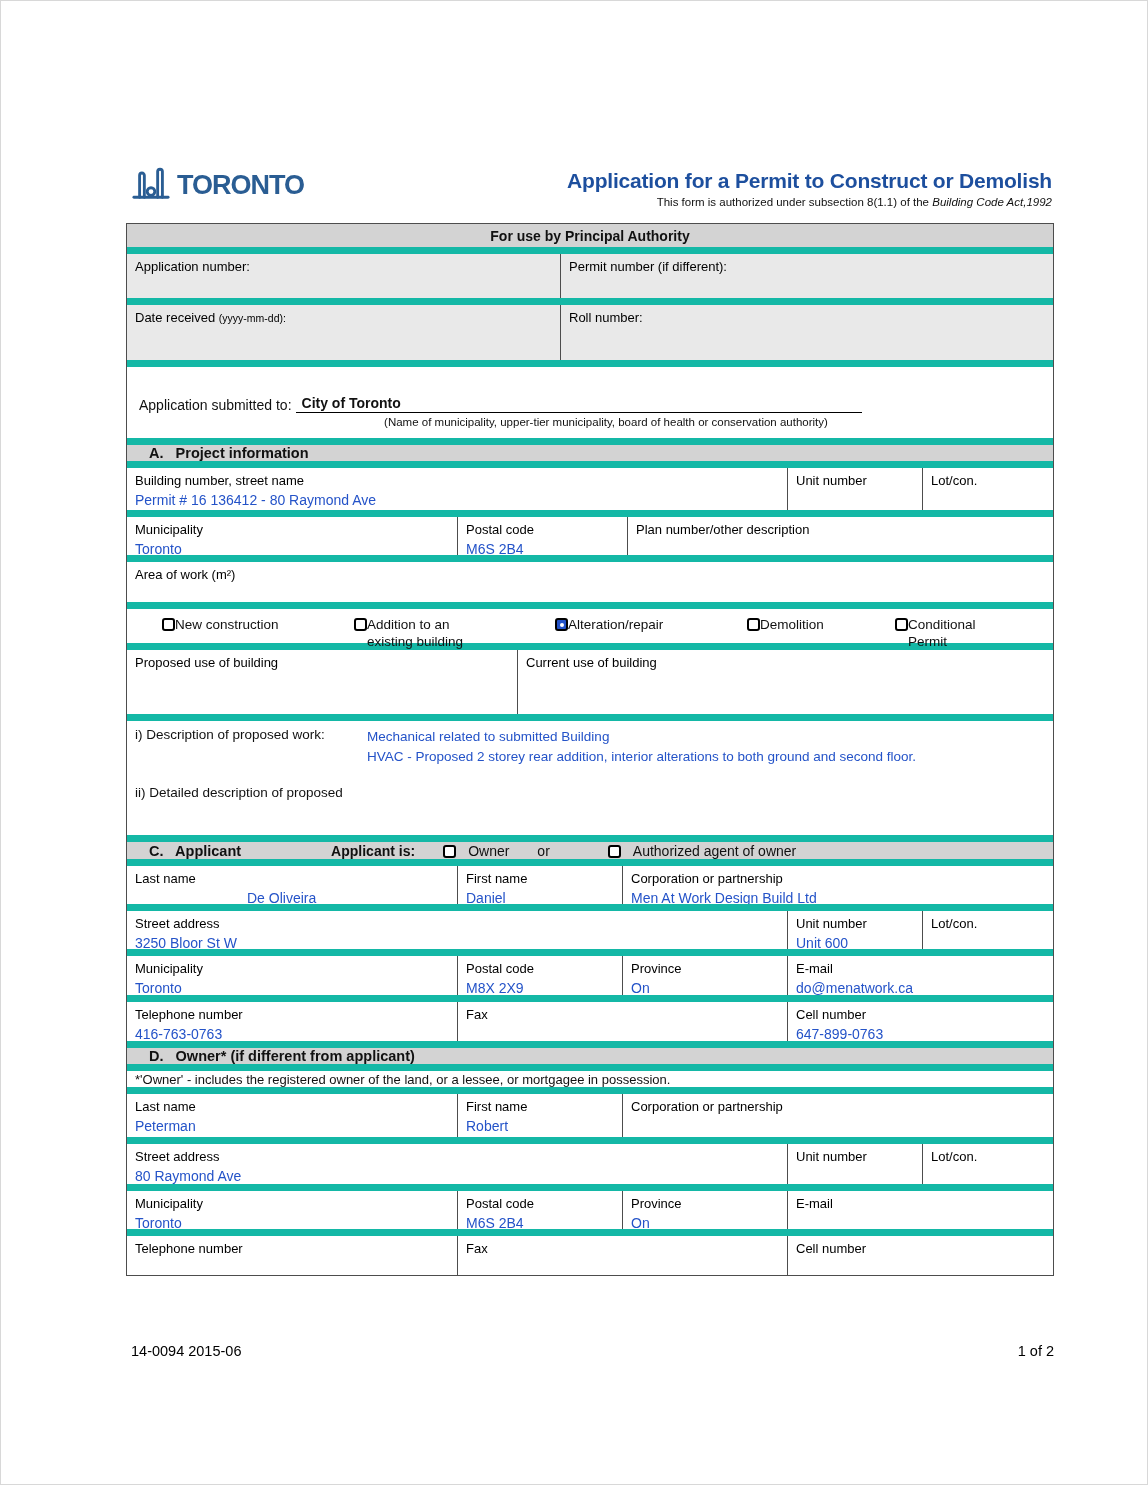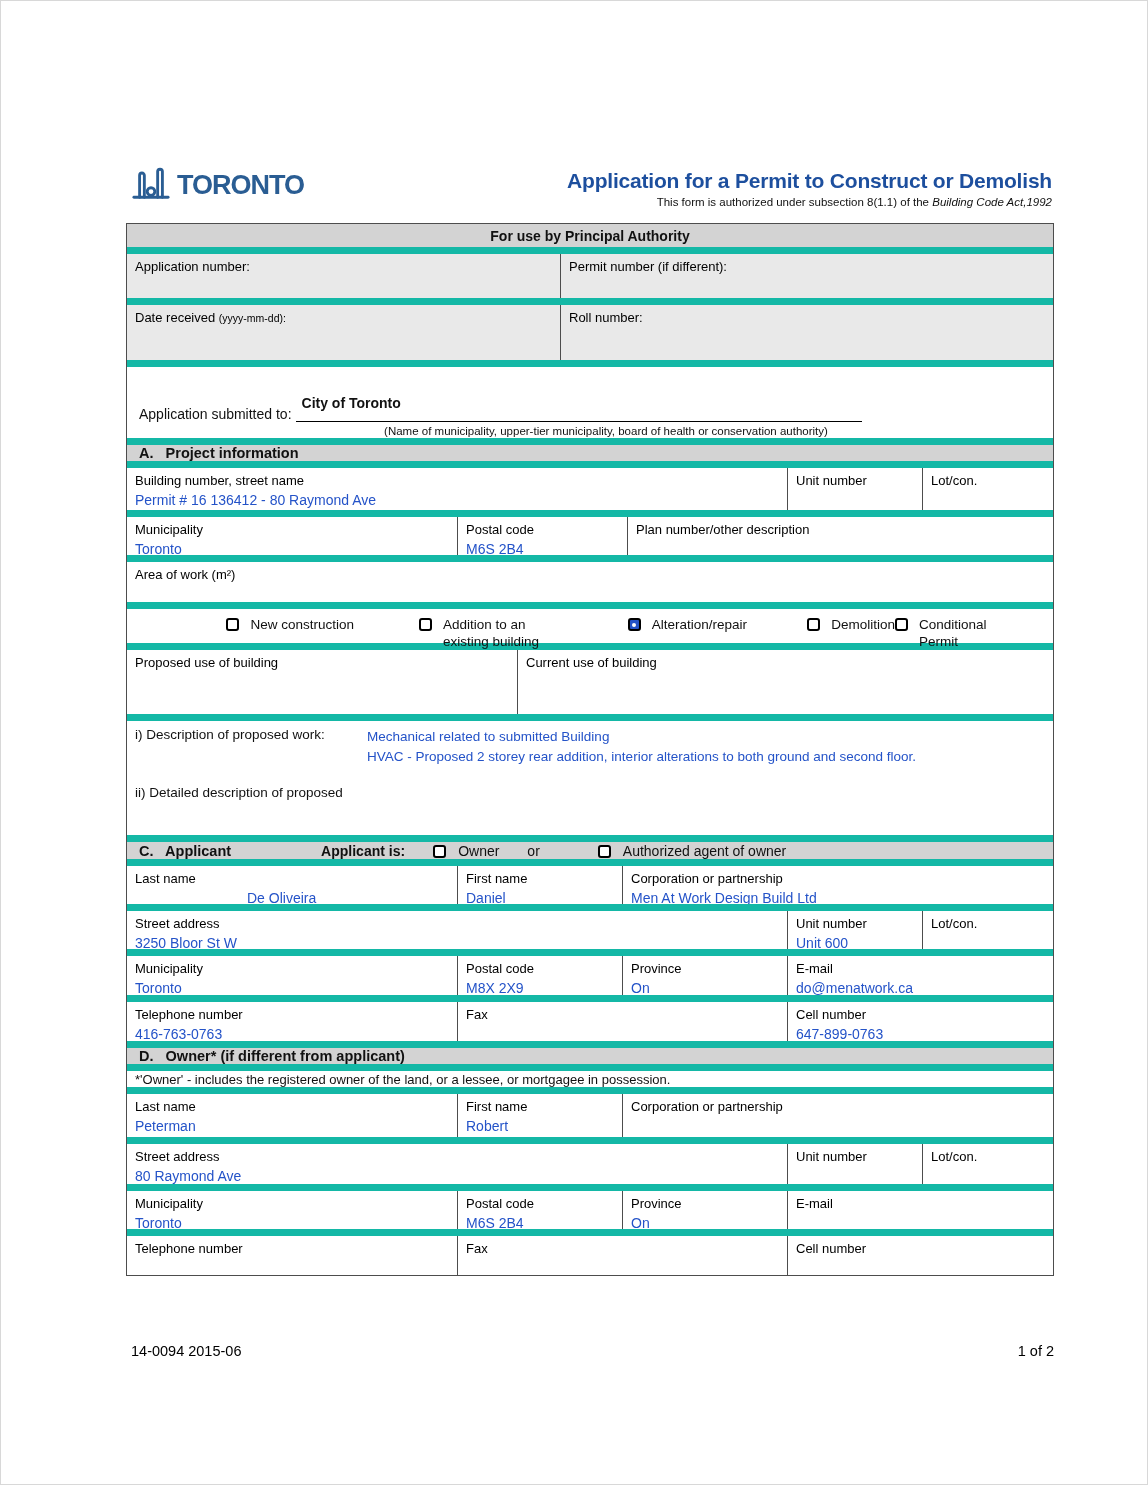--- a/index.html
+++ b/index.html
@@ -19,21 +19,21 @@
   .form-wrap { position:absolute; left:125px; top:222px; width:928px; border:1px solid #4d4d4d; background:#fff; }
   .row + .row { border-top:7px solid #14b8a6; }
   .grid { display:grid; }
   .grid > .cell + .cell { border-left:1px solid #4d4d4d; }
   .cell { padding:5px 8px; overflow:hidden; }
   .lbl { font-size:13px; color:#000; line-height:1.25; }
   .lbl .small { font-size:10.5px; }
   .val { font-size:14px; color:var(--fill-blue,#2453c8); margin-top:3px; line-height:1.2; }
   .indent { margin-left:112px; }
 
-  .bar { background:#d3d3d3; display:flex; align-items:center; padding-left:12px;
+  .bar { background:#d3d3d3; display:flex; align-items:center; padding-left:22px;
          font-size:14.5px; font-weight:bold; white-space:pre; }
   .bar.center { justify-content:center; padding-left:0; font-size:14px; }
   .pa { background:#e9e9e9; }
 
   .h23{height:23px} .h24{height:24px} .h41{height:41px} .h45{height:45px}
   .h46{height:46px} .h47{height:47px} .h49{height:49px} .h50{height:50px}
   .h51{height:51px} .h62{height:62px} .h71{height:71px} .h90{height:78px} .h121{height:121px}
 
   .gpa   { grid-template-columns:433px 1fr; }
   .g-bld { grid-template-columns:660px 135px 1fr; }
@@ -42,26 +42,26 @@
   .g-use { grid-template-columns:390px 1fr; }
   .g-name{ grid-template-columns:330px 165px 1fr; }
   .g-m4  { grid-template-columns:330px 165px 165px 1fr; }
   .g-ph  { grid-template-columns:330px 330px 1fr; }
 
   
   .submitted { padding:28px 0 0 12px; font-size:14px; }
   .sub-line { display:flex; align-items:flex-end; }
   .sub-label { font-size:14px; }
   .sub-underline { display:inline-block; width:566px; border-bottom:1px solid #000;
-                   margin-left:4px; padding:0 0 10px 6px; font-weight:bold; font-size:14px; }
+                   margin-left:4px; padding:0 0 1px 6px; font-weight:bold; font-size:14px; }
   .sub-hint { width:566px; margin-left:184px; text-align:center; font-size:11.5px; margin-top:3px; }
 
   
   .opts { display:flex; padding:8px 0 0 35px; }
-  .opt { display:flex; gap:11px; align-items:flex-start;justify-content:flex-end; }
+  .opt { display:flex; align-items:flex-start; }
   .opt-label { font-size:13.5px; line-height:1.25; }
   .w1{width:192px} .w2{width:201px} .w3{width:192px} .w4{width:148px}
   .lblw-110 .opt-label{ width:112px; }
   .lblw-80  .opt-label{ width:84px; }
   .cb { width:13px; height:13px; border:2px solid #000; border-radius:3px; background:#fff;
         position:relative; flex:none; margin-top:1px; }
   .cb.checked { background:var(--fill-blue,#2453c8); }
   .cb.checked::after { content:""; position:absolute; left:50%; top:50%; width:4px; height:4px;
         margin:-2px 0 0 -2px; background:#fff; border-radius:50%; }
 

